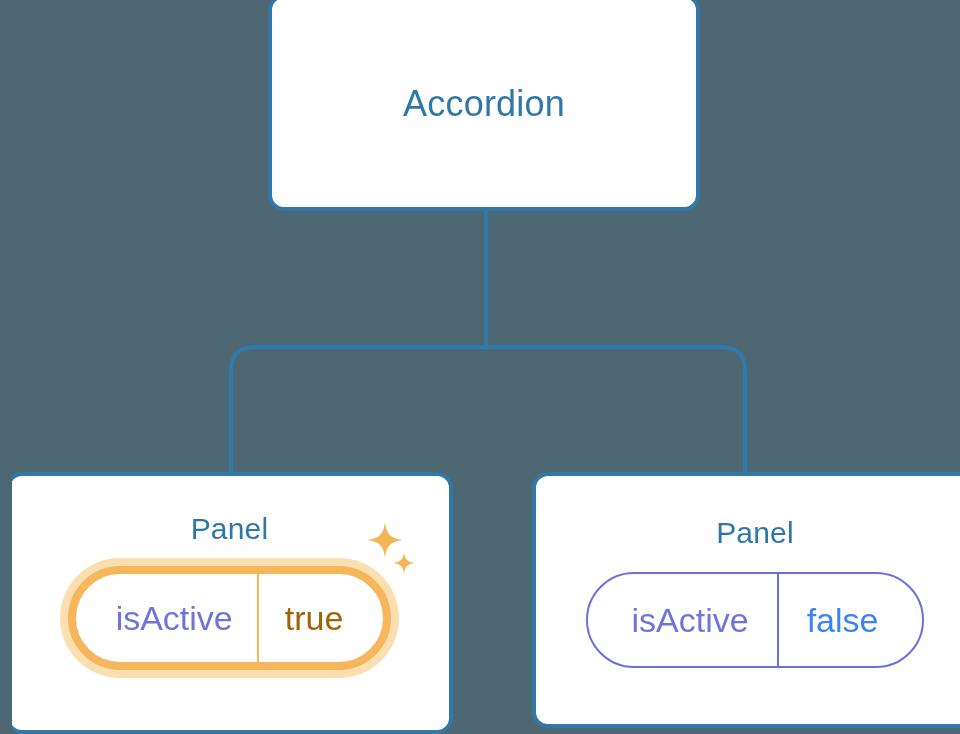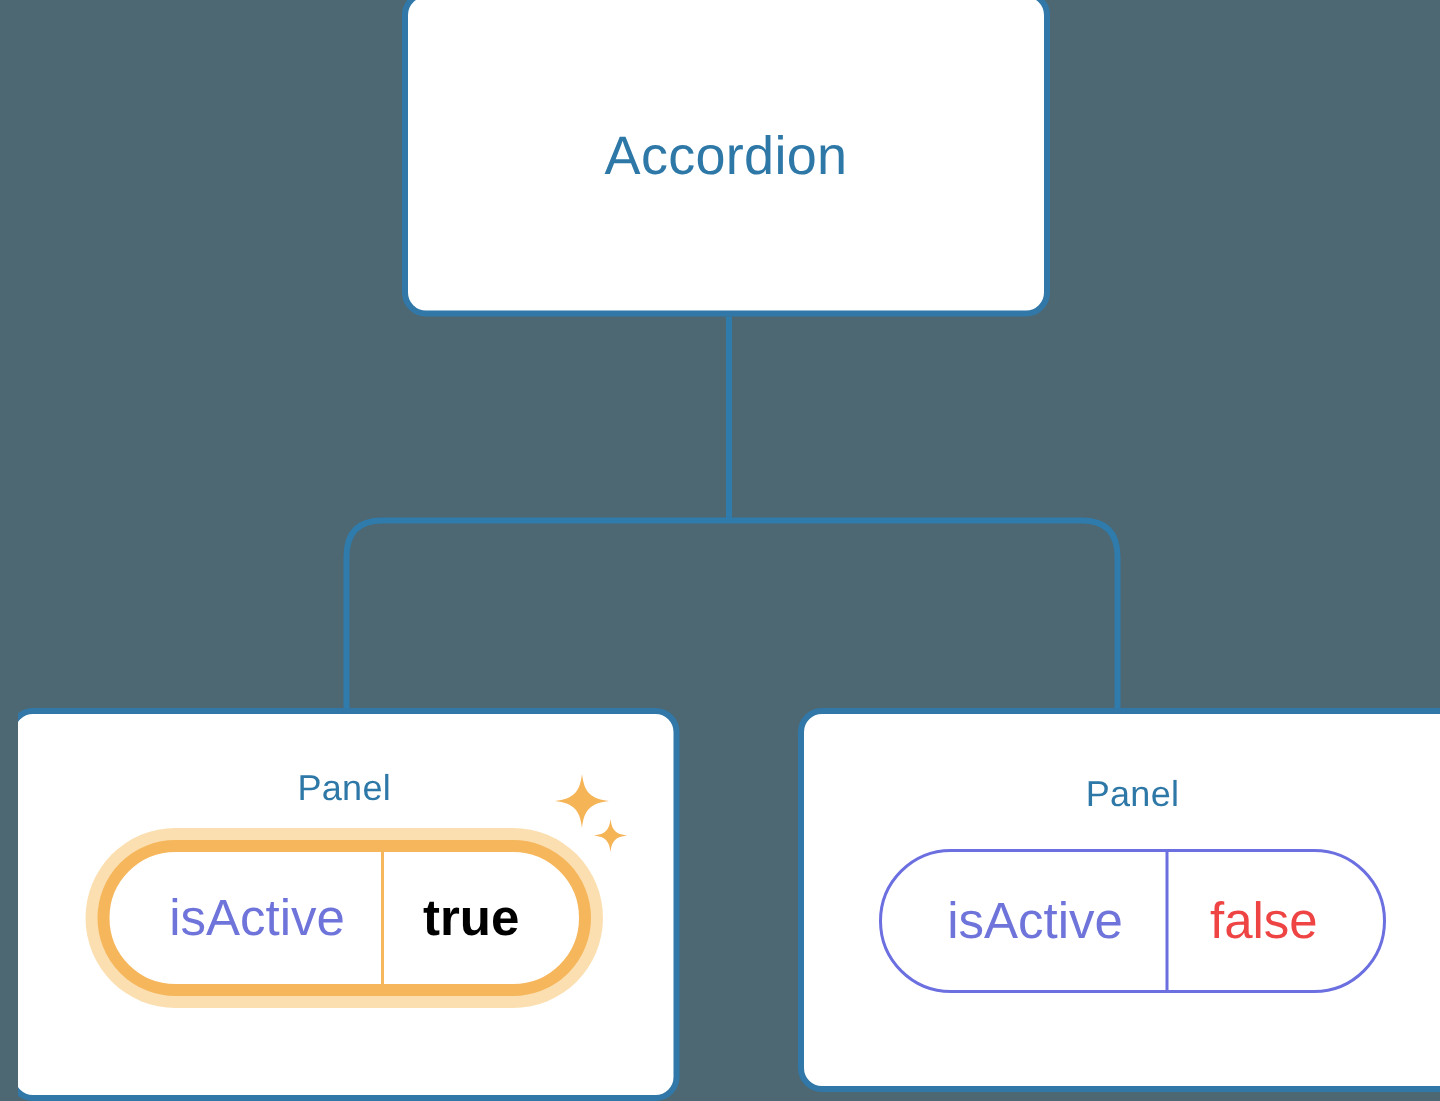--- a/index.html
+++ b/index.html
@@ -36,21 +36,21 @@
     border: 4px solid #3178a8;
     border-radius: 16px;
     box-sizing: border-box;
     display: flex;
     flex-direction: column;
     align-items: center;
   }
 
   .node-title {
     color: #2e78a8;
-    font-size: 24px;
+    font-size: 30px;
     font-weight: 400;
     letter-spacing: 0.2px;
     line-height: 1;
     white-space: nowrap;
   }
 
   
   #node-accordion {
     left: 256px;
     top: -6px;
@@ -105,35 +105,35 @@
     font-size: 34px;
     line-height: 1;
     white-space: nowrap;
     box-sizing: border-box;
   }
   .pill-key {
     color: #6f74da;
     padding: 0 28px 0 44px;
   }
   .pill-val {
-    color: #ef4444;
+    color: #3b82f6;
     padding: 0 44px 0 28px;
     border-left: 2px solid #6b6fe0;
   }
 
   
   .pill.highlight {
     border: 8px solid #f6b65c;
     box-shadow: 0 0 0 8px #fbdfb0;
     height: 104px;
   }
   .pill.highlight .pill-key { color: #6f74da; padding: 0 24px 0 40px; }
   .pill.highlight .pill-val {
-    color: #000000;
-    font-weight: bold;
+    color: #a16207;
+    font-weight: normal;
     border-left: 2px solid #f6b65c;
     padding: 0 40px 0 26px;
   }
 
   
   .sparkles {
     position: absolute;
     right: -36px;
     top: -44px;
     width: 60px;

